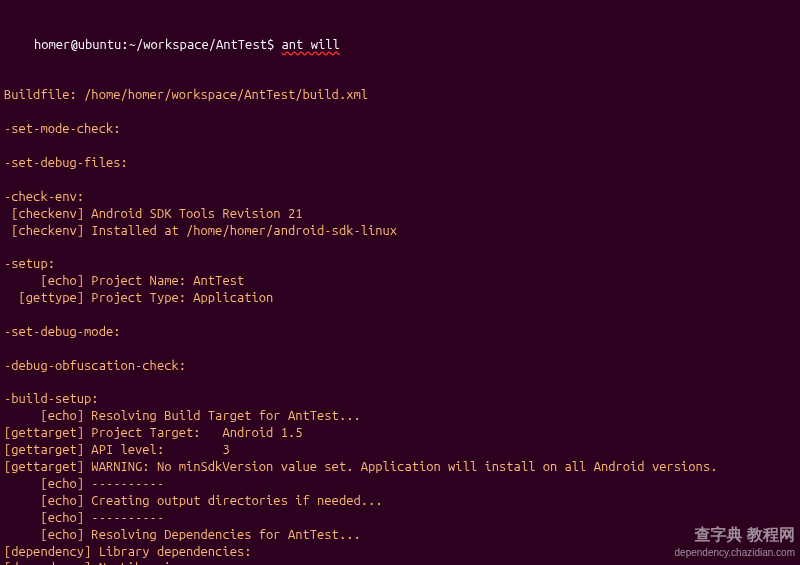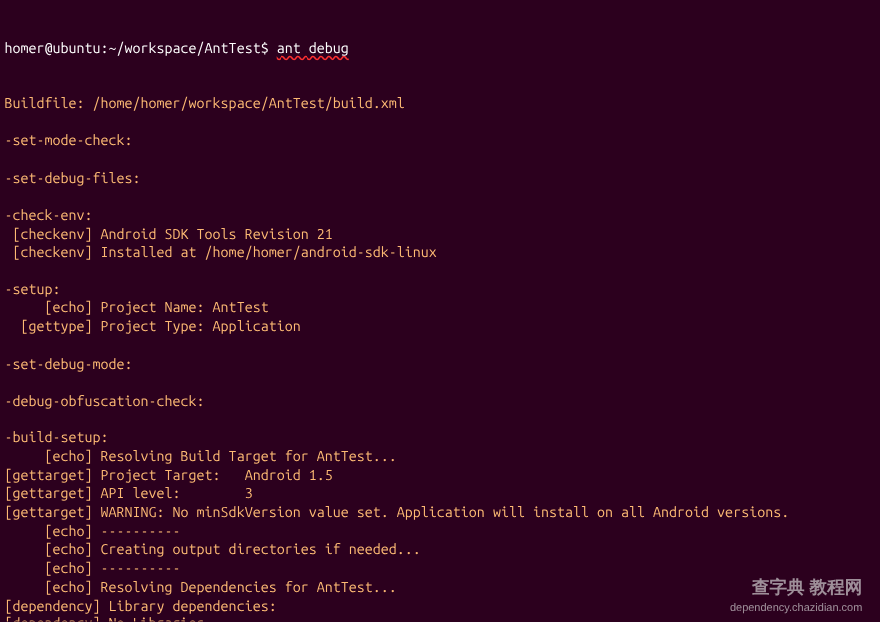--- a/index.html
+++ b/index.html
@@ -17,55 +17,56 @@
       color: #ffffff;
       overflow: hidden;
       position: relative;
       padding: 2px 4px;
     }
     .terminal {
       white-space: pre;
     }
     .prompt {
       color: #ffffff;
+      margin-left: 30px;
     }
     .command {
       color: #ffffff;
       text-decoration: underline;
       text-decoration-color: #ff3030;
       text-decoration-style: wavy;
       text-underline-offset: 2px;
     }
     .out {
       color: #fdba74;
     }
     .watermark {
       position: absolute;
       bottom: 6px;
-      right: 16px;
+      right: 5px;
       text-align: right;
       color: #dcdcdc;
       opacity: 0.65;
       font-family: Arial, sans-serif;
     }
     .watermark .wm-main {
       font-size: 16px;
       font-weight: bold;
     }
     .watermark .wm-sub {
       font-size: 10px;
     }
     .line {
       display: block;
     }
   </style>
 </head>
 <body>
 
 <div class="terminal">
-  <span class="line"><span class="prompt">homer@ubuntu:~/workspace/AntTest$ </span><span class="command">ant debug</span></span>
+  <span class="line"><span class="prompt">homer@ubuntu:~/workspace/AntTest$ </span><span class="command">ant will</span></span>
   <div id="output-lines"><span class="line out">Buildfile: /home/homer/workspace/AntTest/build.xml</span><span class="line out">&nbsp;</span><span class="line out">-set-mode-check:</span><span class="line out">&nbsp;</span><span class="line out">-set-debug-files:</span><span class="line out">&nbsp;</span><span class="line out">-check-env:</span><span class="line out"> [checkenv] Android SDK Tools Revision 21</span><span class="line out"> [checkenv] Installed at /home/homer/android-sdk-linux</span><span class="line out">&nbsp;</span><span class="line out">-setup:</span><span class="line out">     [echo] Project Name: AntTest</span><span class="line out">  [gettype] Project Type: Application</span><span class="line out">&nbsp;</span><span class="line out">-set-debug-mode:</span><span class="line out">&nbsp;</span><span class="line out">-debug-obfuscation-check:</span><span class="line out">&nbsp;</span><span class="line out">-build-setup:</span><span class="line out">     [echo] Resolving Build Target for AntTest...</span><span class="line out">[gettarget] Project Target:   Android 1.5</span><span class="line out">[gettarget] API level:        3</span><span class="line out">[gettarget] WARNING: No minSdkVersion value set. Application will install on all Android versions.</span><span class="line out">     [echo] ----------</span><span class="line out">     [echo] Creating output directories if needed...</span><span class="line out">     [echo] ----------</span><span class="line out">     [echo] Resolving Dependencies for AntTest...</span><span class="line out">[dependency] Library dependencies:</span><span class="line out">[dependency] No Libraries</span></div>
 </div>
 
 <div class="watermark">
   <div class="wm-main">查字典 教程网</div>
   <div class="wm-sub">dependency.chazidian.com</div>
 </div>
 
 </body></html>

